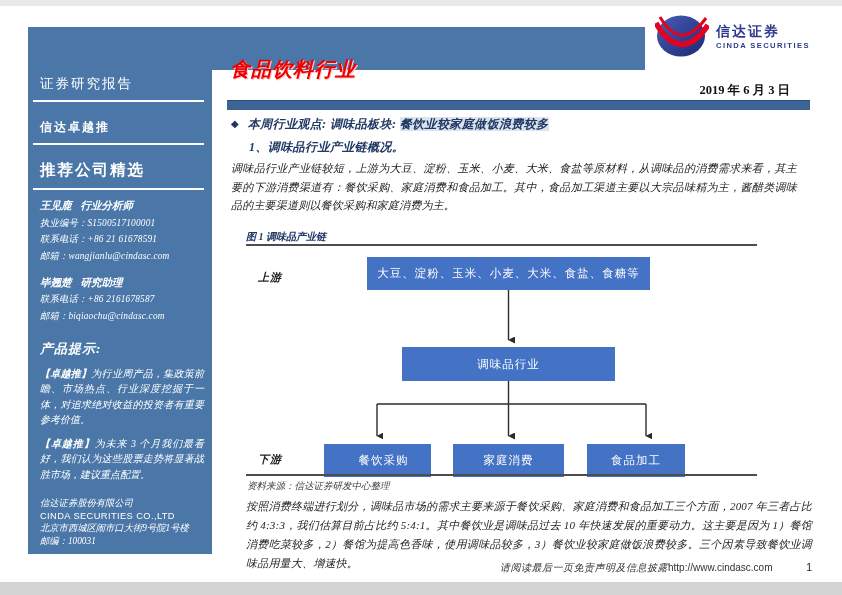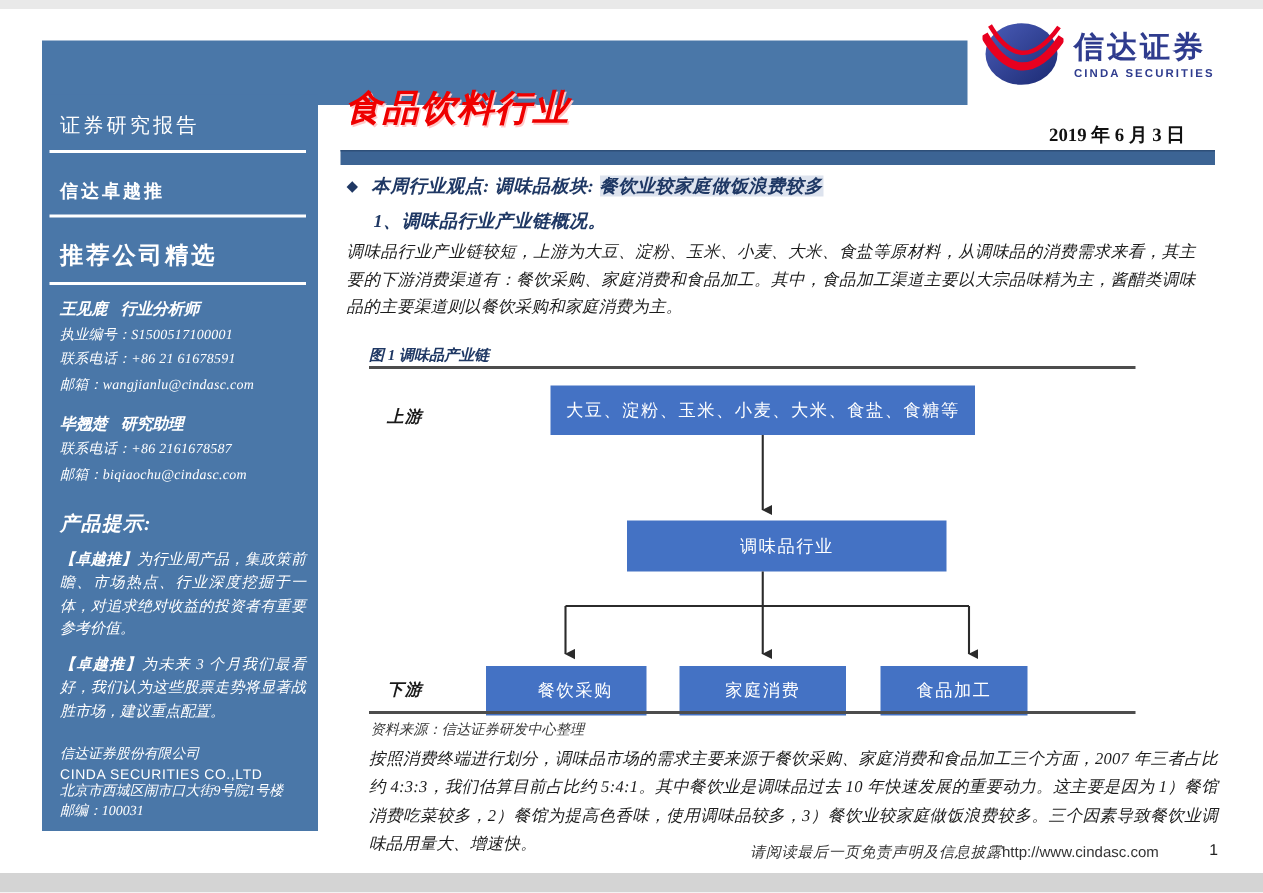--- a/index.html
+++ b/index.html
@@ -11,21 +11,21 @@
   .abs{position:absolute;}
 
   
   #top-strip{left:0;top:0;width:842px;height:6px;background:#e9e9e9;}
   #bottom-strip{left:0;top:582px;width:842px;height:13px;background:#d4d4d4;}
 
   
   #top-bar{left:28px;top:27px;width:617px;height:43px;background:#4a77a8;}
   #logo{left:655px;top:11px;display:flex;align-items:center;gap:7px;}
   #logo .brand-col{display:flex;flex-direction:column;line-height:1;}
-  .brand-cn{font-family:Liberation Sans, sans-serif;font-weight:bold;font-size:20px;
+  .brand-cn{font-family:Liberation Mono, monospace;font-weight:bold;font-size:14px;
     color:#2f3c8e;letter-spacing:2px;}
   .brand-en{font-size:7.6px;font-weight:bold;color:#2f3c8e;letter-spacing:1.4px;margin-top:3px;}
 
   
   #sidebar{left:28px;top:63px;width:184px;height:491px;background:#4a77a8;color:#fff;
     padding:0 8px 0 12px;box-sizing:border-box;}
   .sb-sec1{margin-top:12px;font-size:13.5px;letter-spacing:2px;}
   .sb-sec2{margin-top:17px;font-size:12px;font-weight:bold;letter-spacing:2px;}
   .sb-sec3{margin-top:15px;font-size:15.5px;font-weight:bold;letter-spacing:2px;}
   .sb-rule{height:2px;background:#ffffff;margin:7px 0 0 -7px;}
@@ -39,21 +39,21 @@
     font-weight:bold;font-size:13px;letter-spacing:1px;}
   .tip{margin-top:8px;font-family:"Liberation Serif",serif;font-style:italic;font-size:10px;
     line-height:15.5px;text-align:justify;}
   .tip .tag{font-weight:bold;}
   #company{position:absolute;left:12px;bottom:7px;font-size:9.3px;line-height:12.5px;}
   .co-cn{font-family:"Liberation Serif",serif;font-style:italic;}
   .co-en{font-family:"Liberation Sans",sans-serif;letter-spacing:.4px;}
 
   
   #report-title{left:230px;top:56px;font-family:"Liberation Serif",serif;font-weight:bold;
-    font-style:italic;font-size:24px;color:#ee0000;letter-spacing:1px;
+    font-style:italic;font-size:20px;color:#ee0000;letter-spacing:1px;
     text-shadow:1px 1px 0 #ffc9c9;}
   #report-date{left:600px;top:82px;width:190px;text-align:right;
     font-family:"Liberation Serif",serif;font-weight:bold;font-size:12.5px;color:#111;}
   #navy-bar{left:227px;top:100px;width:583px;height:9px;background:#3c6494;
     border-top:1px solid #2e4f78;}
   #weekly-heading{left:231px;top:116px;font-size:12px;color:#1f3864;white-space:nowrap;}
   #weekly-heading .diamond{font-size:10px;margin-right:9px;font-style:normal;vertical-align:1px;}
   #weekly-heading .h-txt{font-family:"Liberation Serif",serif;font-style:italic;font-weight:bold;
     letter-spacing:.4px;}
   #weekly-heading .h-hl{background:#dde3ee;}
@@ -70,21 +70,21 @@
   .fig-rule{left:246px;width:511px;height:2px;background:#4d4d4d;}
   #rule-top{top:244px;}
   #rule-bottom{top:474px;}
   .diag-label{font-family:"Liberation Serif",serif;font-style:italic;font-weight:bold;
     font-size:11px;color:#1a1a1a;letter-spacing:1px;}
   #label-up{left:258px;top:270px;}
   #label-down{left:258px;top:452px;}
   .diag-box{background:#4472c4;color:#ffffff;display:flex;align-items:center;
     justify-content:center;font-size:11.5px;letter-spacing:1px;box-sizing:border-box;}
   #box-top{left:367px;top:257px;width:283px;height:33px;}
-  #box-mid{left:402px;top:347px;width:213px;height:34px;margin-left:16px;}
+  #box-mid{left:402px;top:347px;width:213px;height:34px;}
   #box-b1{left:324px;top:444px;width:107px;height:33px;padding-left:12px;}
   #box-b2{left:453px;top:444px;width:111px;height:33px;}
   #box-b3{left:587px;top:444px;width:98px;height:33px;}
   #arrows{left:246px;top:250px;}
   #fig-source{left:247px;top:480px;font-family:"Liberation Serif",serif;font-style:italic;
     font-size:9.5px;color:#3a3a3a;}
 
   
   #footer{left:500px;top:561px;font-size:10px;color:#333;display:flex;align-items:baseline;}
   #footer .f-cn{font-family:"Liberation Serif",serif;font-style:italic;letter-spacing:.5px;}

